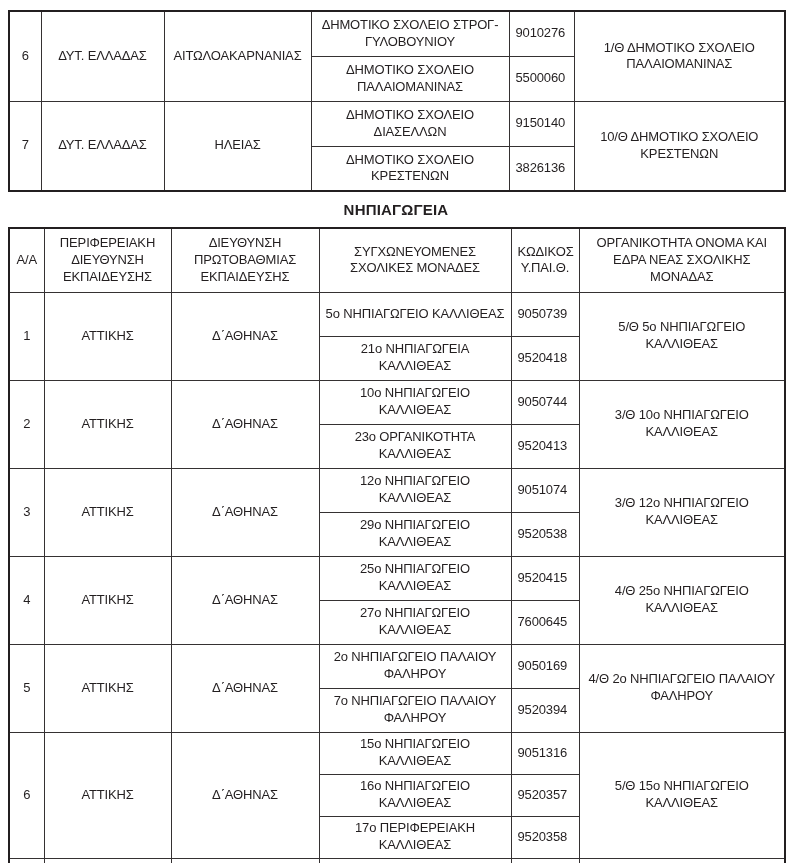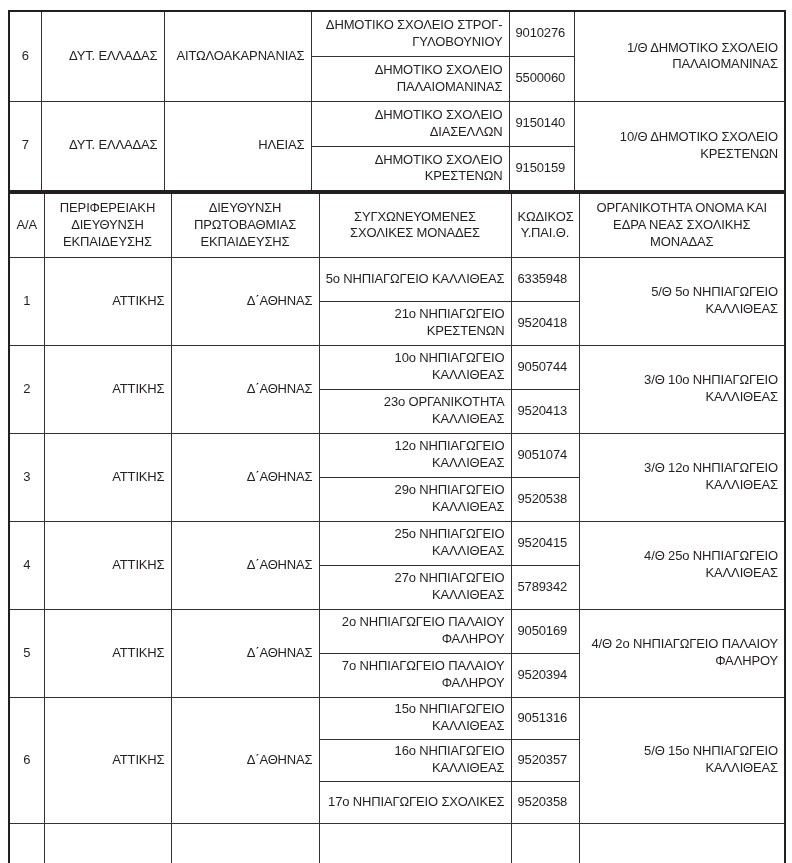--- a/index.html
+++ b/index.html
@@ -29,21 +29,21 @@
     box-sizing: border-box;
     font-size: 13px;
     line-height: 1.28;
     letter-spacing: -0.15px;
     padding: 3px 6px;
     vertical-align: middle;
     overflow: hidden;
     font-weight: normal;
   }
   .c-num   { text-align: center; padding: 3px 2px; }
-  .c-left  { text-align: right; margin-left: 36px; }
+  .c-left  { text-align: center; margin-left: 36px; }
   .c-code  { text-align: left; padding: 3px 2px; }
   .c-head  { text-align: center; padding: 3px 4px; }
   .t1 tr   { height: 45px; }
   .t2 tr.hd      { height: 64px; }
   .t2 tr         { height: 44px; }
   .t2 tr.r3sub   { height: 42px; }
   .t2 tr.partial { height: 42px; }
   .section-title {
     text-align: center;
     font-weight: bold;
@@ -82,25 +82,26 @@
       <tr>
         <td class="c-num" rowspan="2">7</td>
         <td class="c-left" rowspan="2">ΔΥΤ. ΕΛΛΑΔΑΣ</td>
         <td class="c-left" rowspan="2">ΗΛΕΙΑΣ</td>
         <td class="c-left">ΔΗΜΟΤΙΚΟ ΣΧΟΛΕΙΟ ΔΙΑΣΕΛΛΩΝ</td>
         <td class="c-code">9150140</td>
         <td class="c-left" rowspan="2">10/Θ ΔΗΜΟΤΙΚΟ ΣΧΟΛΕΙΟ ΚΡΕΣΤΕΝΩΝ</td>
       </tr>
       <tr>
         <td class="c-left">ΔΗΜΟΤΙΚΟ ΣΧΟΛΕΙΟ ΚΡΕΣΤΕΝΩΝ</td>
-        <td class="c-code">9150159</td>
+        <td class="c-code">3826136</td>
       </tr>
     </tbody>
   </table>
 
+  <div class="section-title">ΝΗΠΙΑΓΩΓΕΙΑ</div>
 
   <table class="doc t2">
     <colgroup>
       <col style="width:35px">
         <col style="width:127px">
         <col style="width:148px">
       <col style="width:192px">
         <col style="width:68px">
         <col style="width:206px">
     </colgroup>
@@ -112,25 +113,25 @@
         <th class="c-head">ΣΥΓΧΩΝΕΥΟΜΕΝΕΣ ΣΧΟΛΙΚΕΣ ΜΟΝΑΔΕΣ</th>
         <th class="c-head">ΚΩΔΙΚΟΣ Υ.ΠΑΙ.Θ.</th>
         <th class="c-head">ΟΡΓΑΝΙΚΟΤΗΤΑ ΟΝΟΜΑ ΚΑΙ ΕΔΡΑ ΝΕΑΣ ΣΧΟΛΙΚΗΣ ΜΟΝΑΔΑΣ</th>
       </tr>
 
       <tr>
         <td class="c-num" rowspan="2">1</td>
         <td class="c-left" rowspan="2">ΑΤΤΙΚΗΣ</td>
         <td class="c-left" rowspan="2">Δ΄ΑΘΗΝΑΣ</td>
         <td class="c-left">5ο ΝΗΠΙΑΓΩΓΕΙΟ ΚΑΛΛΙΘΕΑΣ</td>
-        <td class="c-code">6335948</td>
+        <td class="c-code">9050739</td>
         <td class="c-left" rowspan="2">5/Θ 5ο ΝΗΠΙΑΓΩΓΕΙΟ ΚΑΛΛΙΘΕΑΣ</td>
       </tr>
       <tr>
-        <td class="c-left">21ο ΝΗΠΙΑΓΩΓΕΙΟ ΚΡΕΣΤΕΝΩΝ</td>
+        <td class="c-left">21ο ΝΗΠΙΑΓΩΓΕΙΑ ΚΑΛΛΙΘΕΑΣ</td>
         <td class="c-code">9520418</td>
       </tr>
 
       <tr>
         <td class="c-num" rowspan="2">2</td>
         <td class="c-left" rowspan="2">ΑΤΤΙΚΗΣ</td>
         <td class="c-left" rowspan="2">Δ΄ΑΘΗΝΑΣ</td>
         <td class="c-left">10ο ΝΗΠΙΑΓΩΓΕΙΟ ΚΑΛΛΙΘΕΑΣ</td>
         <td class="c-code">9050744</td>
         <td class="c-left" rowspan="2">3/Θ 10ο ΝΗΠΙΑΓΩΓΕΙΟ ΚΑΛΛΙΘΕΑΣ</td>
@@ -156,21 +157,21 @@
       <tr>
         <td class="c-num" rowspan="2">4</td>
         <td class="c-left" rowspan="2">ΑΤΤΙΚΗΣ</td>
         <td class="c-left" rowspan="2">Δ΄ΑΘΗΝΑΣ</td>
         <td class="c-left">25ο ΝΗΠΙΑΓΩΓΕΙΟ ΚΑΛΛΙΘΕΑΣ</td>
         <td class="c-code">9520415</td>
         <td class="c-left" rowspan="2">4/Θ 25ο ΝΗΠΙΑΓΩΓΕΙΟ ΚΑΛΛΙΘΕΑΣ</td>
       </tr>
       <tr>
         <td class="c-left">27ο ΝΗΠΙΑΓΩΓΕΙΟ ΚΑΛΛΙΘΕΑΣ</td>
-        <td class="c-code">5789342</td>
+        <td class="c-code">7600645</td>
       </tr>
 
       <tr>
         <td class="c-num" rowspan="2">5</td>
         <td class="c-left" rowspan="2">ΑΤΤΙΚΗΣ</td>
         <td class="c-left" rowspan="2">Δ΄ΑΘΗΝΑΣ</td>
         <td class="c-left">2ο ΝΗΠΙΑΓΩΓΕΙΟ ΠΑΛΑΙΟΥ ΦΑΛΗΡΟΥ</td>
         <td class="c-code">9050169</td>
         <td class="c-left" rowspan="2">4/Θ 2ο ΝΗΠΙΑΓΩΓΕΙΟ ΠΑΛΑΙΟΥ ΦΑΛΗΡΟΥ</td>
       </tr>
@@ -185,21 +186,21 @@
         <td class="c-left" rowspan="3">Δ΄ΑΘΗΝΑΣ</td>
         <td class="c-left">15ο ΝΗΠΙΑΓΩΓΕΙΟ ΚΑΛΛΙΘΕΑΣ</td>
         <td class="c-code">9051316</td>
         <td class="c-left" rowspan="3">5/Θ 15ο ΝΗΠΙΑΓΩΓΕΙΟ ΚΑΛΛΙΘΕΑΣ</td>
       </tr>
       <tr class="r3sub">
         <td class="c-left">16ο ΝΗΠΙΑΓΩΓΕΙΟ ΚΑΛΛΙΘΕΑΣ</td>
         <td class="c-code">9520357</td>
       </tr>
       <tr class="r3sub">
-        <td class="c-left">17ο ΝΗΠΙΑΓΩΓΕΙΟ ΣΧΟΛΙΚΕΣ</td>
+        <td class="c-left">17ο ΠΕΡΙΦΕΡΕΙΑΚΗ ΚΑΛΛΙΘΕΑΣ</td>
         <td class="c-code">9520358</td>
       </tr>
 
       <tr class="partial">
         <td class="c-num"></td>
         <td class="c-left"></td>
         <td class="c-left"></td>
         <td class="c-left"></td>
         <td class="c-code"></td>
         <td class="c-left"></td>

